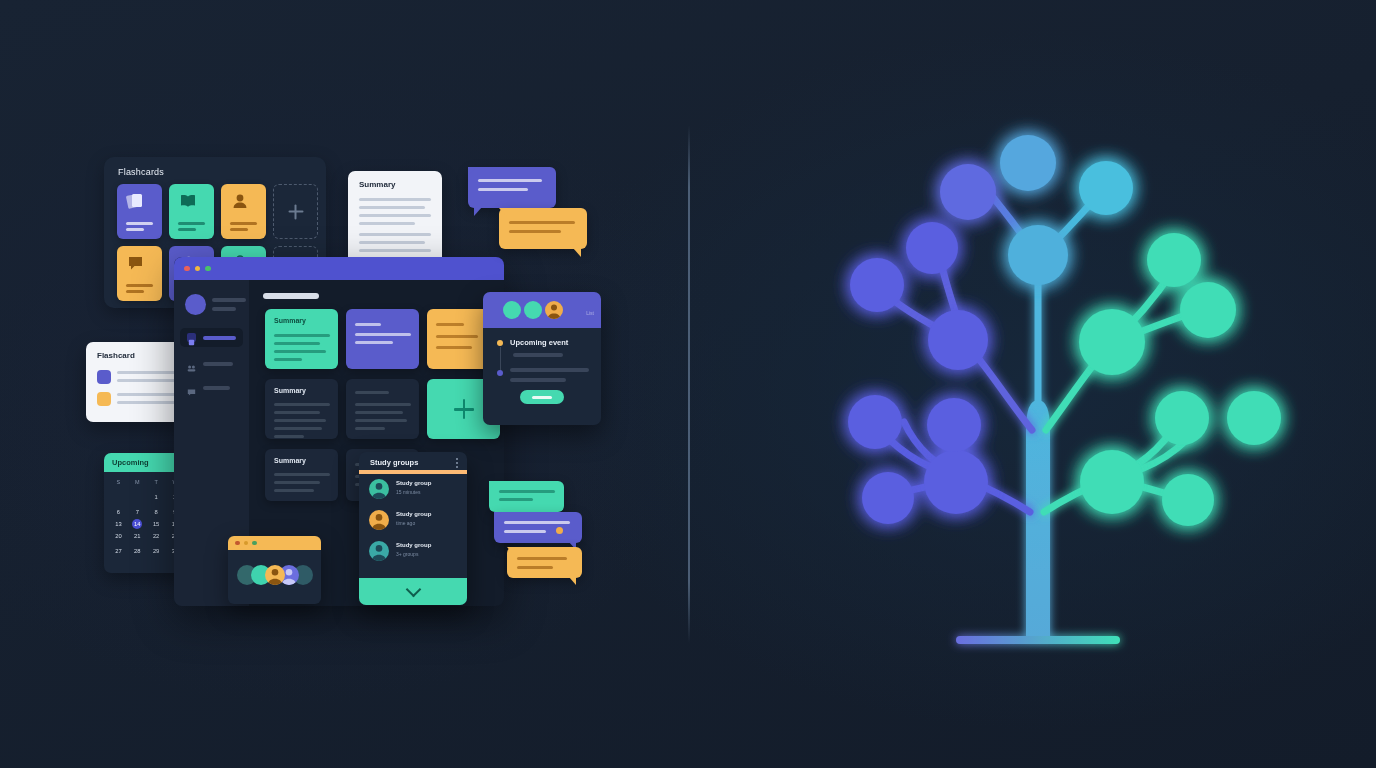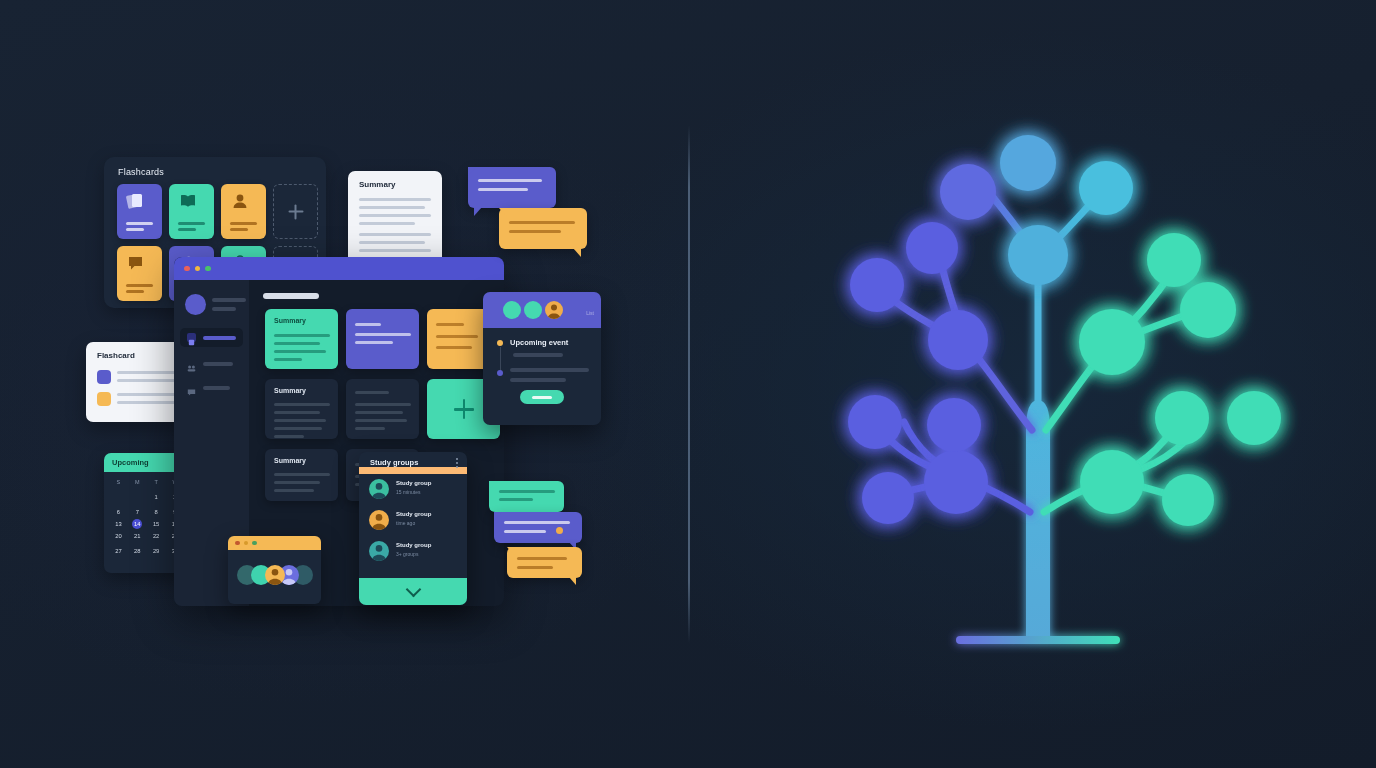--- a/index.html
+++ b/index.html
@@ -158,21 +158,21 @@
   #event-panel .ev-btn { position:absolute; left:37px; top:98px; width:44px; height:14px; border-radius:7px; background:#45d9b0; }
   #event-panel .ev-btn i { position:absolute; left:12px; top:5.5px; width:20px; height:3px; background:#eafaf5; border-radius:2px; display:block; }
   #event-panel .ev-tiny { position:absolute; right:7px; top:18px; font-size:5px; color:rgba(255,255,255,.45); }
 
   
   #study-groups {
     left: 359px; top: 452px; width: 108px; height: 153px;
     background:#1b2739; border-radius:7px; overflow:hidden;
     box-shadow:0 10px 26px rgba(0,0,0,.45);
   }
-  #study-groups .sg-head { height:22px; position:relative; border-bottom:7px solid #fdba74; }
+  #study-groups .sg-head { height:22px; position:relative; border-bottom:4px solid #fdba74; }
   #study-groups .sg-title { position:absolute; left:11px; top:6px; font-size:7.5px; color:#e9eef6; font-weight:600; }
   .kebab { position:absolute; right:9px; top:6px; width:2px; }
   .kebab i { display:block; width:2px; height:2px; border-radius:50%; background:#8a98ad; margin-bottom:2px; }
   .sg-row { position:relative; height:31px; padding:5px 0 0 10px; display:flex; gap:7px; align-items:flex-start; }
   .sg-av { width:20px; height:20px; border-radius:50%; flex:none; position:relative; overflow:hidden; }
   .sg-name { font-size:6px; color:#e4eaf3; font-weight:600; line-height:9px; }
   .sg-sub { font-size:5px; color:#7b8ba2; line-height:9px; }
   #study-groups .sg-foot {
     position:absolute; left:0; right:0; bottom:0; height:27px; background:#45d9b0;
     display:flex; align-items:center; justify-content:center;

